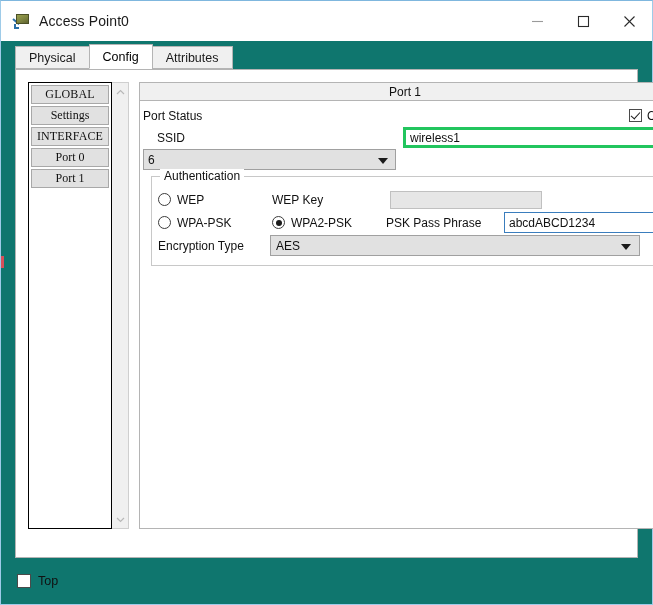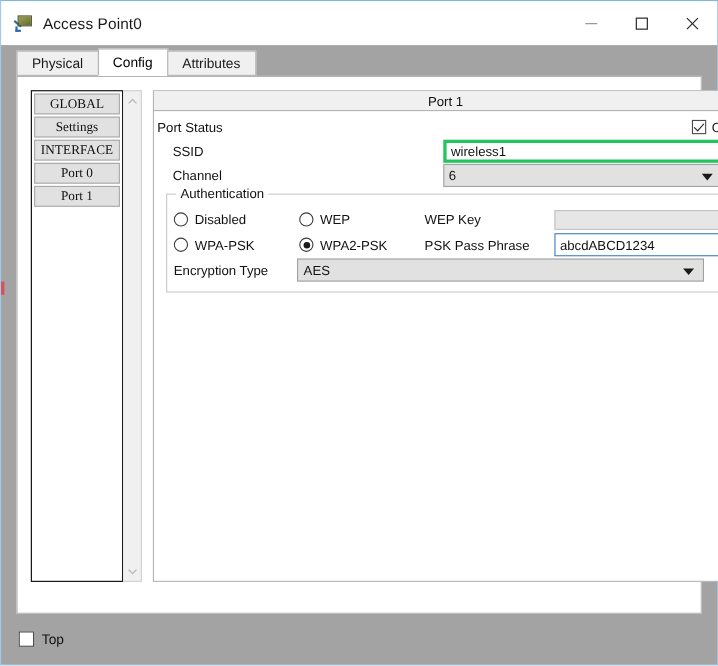--- a/index.html
+++ b/index.html
@@ -7,21 +7,21 @@
     margin: 0; padding: 0;
     width: 653px; height: 605px;
     background: #ffffff;
     font-family: "Liberation Sans", sans-serif;
     overflow: hidden;
   }
 
   .window {
     position: relative;
     width: 653px; height: 605px;
-    background: #a3a3a3;
+    background: #0f766e;
     border: 1px solid #9ecbe8;
     border-top: 1px solid #7fb7de;
     display: flex; flex-direction: column;
   }
 
   
   .titlebar {
     height: 40px;
     background: #ffffff;
     display: flex; align-items: center;
@@ -406,35 +406,30 @@
             <span class="chk-label">On</span>
           </div>
         </div>
 
         <div class="row">
           <div class="lbl w-main">SSID</div>
           <div class="textfield">wireless1</div>
         </div>
 
         <div class="row">
-          <div class="lbl w-main">Channel</div>
           <div class="combo">
             <span>6</span>
             <span class="arrow"></span>
           </div>
         </div>
 
         <div class="auth">
           <div class="auth-title">Authentication</div>
 
           <div class="auth-row">
-            <div class="radio-cell">
-              <span class="radio"></span>
-              <span class="radio-label">Disabled</span>
-            </div>
             <div class="radio-cell">
               <span class="radio"></span>
               <span class="radio-label">WEP</span>
             </div>
             <div class="auth-lbl">WEP Key</div>
             <div class="tf-disabled"></div>
           </div>
 
           <div class="auth-row">
             <div class="radio-cell">

